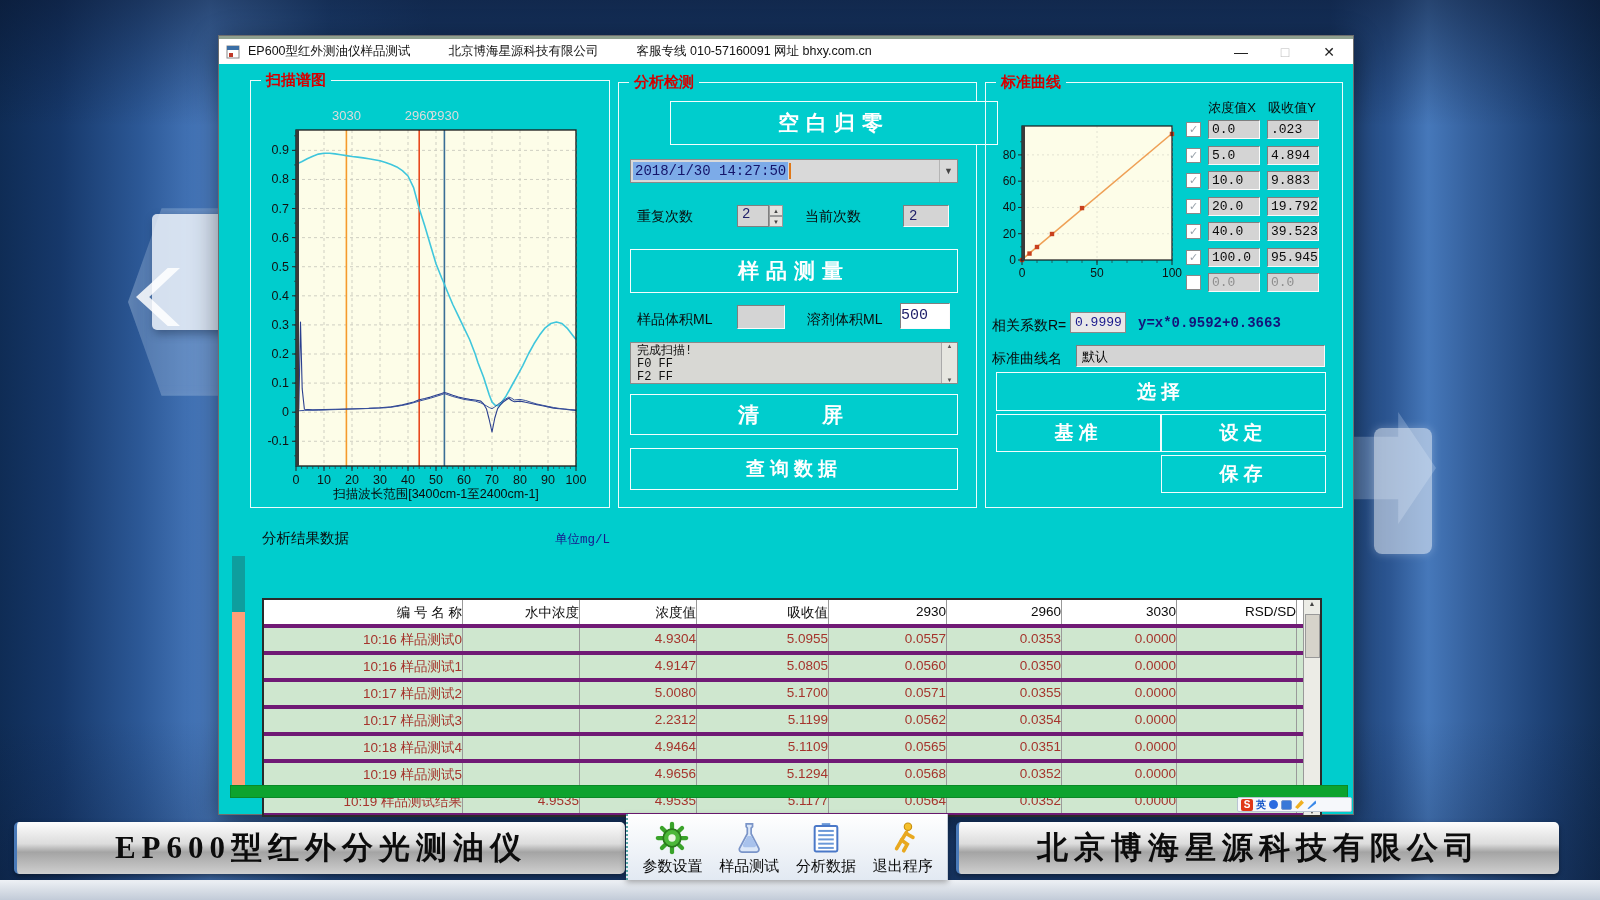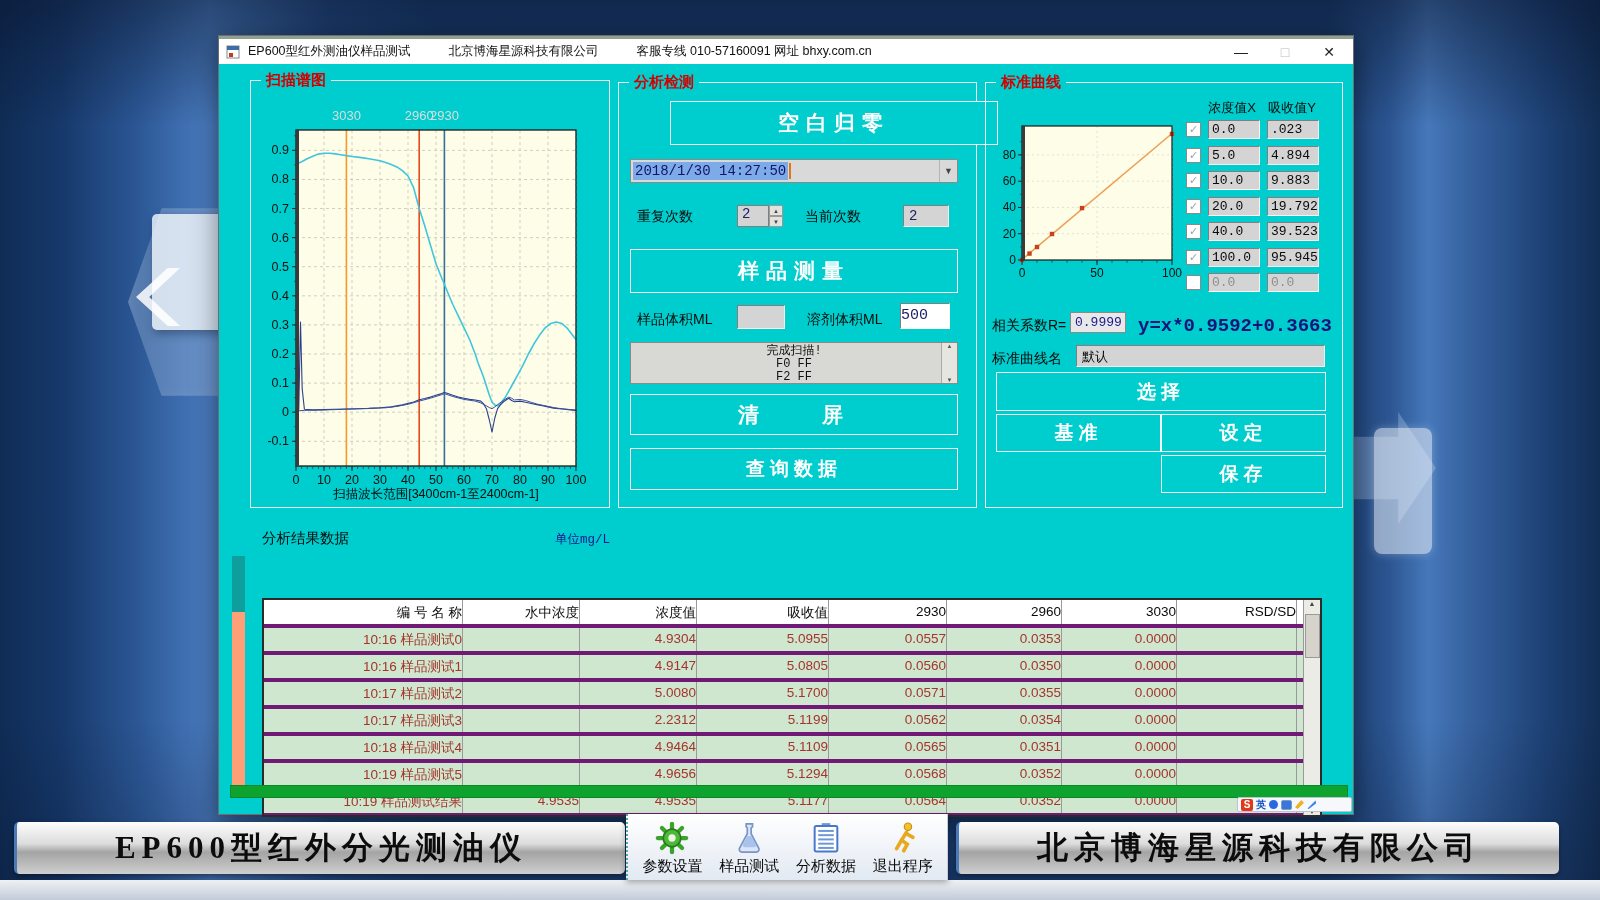--- a/index.html
+++ b/index.html
@@ -42,21 +42,21 @@
   .combo .sel{background:#7cabe8;color:#14146a;font-size:14px;padding:1px 2px;margin-left:2px;}
   .caret{width:2px;height:16px;background:#e07818;margin-left:1px;}
   .combo .dd{margin-left:auto;width:17px;height:100%;display:flex;align-items:center;justify-content:center;color:#444;font-size:9px;border-left:1px solid #b5b5b5;}
   
   .spin{display:flex;}
   .spin .val{width:32px;background:#d4d4d4;border:1px solid #7f7f7f;color:#20206a;font-size:14px;padding-left:4px;box-sizing:border-box;}
   .spin .ud{width:14px;display:flex;flex-direction:column;}
   .spin .ud span{flex:1;background:#e4e2de;border:1px solid #9a9a9a;font-size:6px;color:#444;display:flex;align-items:center;justify-content:center;}
   
   .listbox{background:#d8d8d4;border:1px solid #8a8a8a;box-sizing:border-box;position:relative;}
-  .listbox .lines{padding:2px 6px;font-size:12px;line-height:13px;color:#111;text-align:center;}
+  .listbox .lines{padding:2px 6px;font-size:12px;line-height:13px;color:#111;}
   .listbox .sb{position:absolute;right:0;top:0;bottom:0;width:15px;background:#e6e6e0;border-left:1px solid #aaa;display:flex;flex-direction:column;justify-content:space-between;align-items:center;font-size:6px;color:#555;}
   
   .crow{display:flex;align-items:center;height:21px;margin-bottom:4.5px;}
   .cbx{width:13px;height:13px;background:#fff;border:1px solid #8a8a8a;font-size:11px;line-height:12px;text-align:center;color:#98a2aa;margin-right:7px;}
   .cfield{width:52px;height:19px;background:#d4d4d4;border:1px solid #7f7f7f;border-bottom-color:#fbfbfb;border-right-color:#fbfbfb;font-family:"Liberation Mono","DejaVu Sans Mono",monospace;font-size:13px;color:#0a0a0a;padding-left:3px;margin-right:7px;box-sizing:border-box;line-height:17px;}
   .cfield.off{color:#8e8e8e;}
   
   .rtable{border:2px solid #2b2b2b;background:#cfe7cf;box-sizing:border-box;position:relative;overflow:hidden;}
   .rrow{display:flex;height:23px;border-bottom:4px solid #701a75;align-items:center;text-align:right;}
   .rhead{background:#fff;height:24px;}
@@ -395,21 +395,21 @@
         <span class="cfield">95.945</span>
       </div>
       <div class="crow">
         <span class="cbx"></span>
         <span class="cfield off">0.0</span>
         <span class="cfield off">0.0</span>
       </div>
     </div>
   <span class="abs lbl" style="left:992px;top:317px;">相关系数R=</span>
   <div class="abs mono" style="left:1070px;top:312px;width:56px;height:21px;background:#e8e8e8;border:1px solid #8a8a8a;color:#18188c;font-size:13px;padding:2px 0 0 4px;box-sizing:border-box;">0.9999</div>
-  <span class="abs mono" style="left:1138px;top:315px;font-size:19px;font-weight:bold;color:#14147a;">y=x*0.9592+0.3663</span>
+  <span class="abs mono" style="left:1138px;top:315px;font-size:14px;font-weight:bold;color:#14147a;">y=x*0.9592+0.3663</span>
   <span class="abs lbl" style="left:992px;top:350px;">标准曲线名</span>
   <div class="abs tb" style="left:1076px;top:345px;width:249px;height:22px;font-size:13px;color:#0a0a0a;padding:2px 0 0 5px;">默认</div>
   <div class="abs btn btn-mid" style="left:996px;top:372px;width:330px;height:39px;">选择</div>
   <div class="abs btn btn-mid" style="left:996px;top:414px;width:165px;height:38px;">基准</div>
   <div class="abs btn btn-mid" style="left:1161px;top:414px;width:165px;height:38px;">设定</div>
   <div class="abs btn btn-mid" style="left:1161px;top:455px;width:165px;height:38px;">保存</div>
 
   <span class="abs" style="left:262px;top:529px;font-size:14.5px;color:#0a0a0a;">分析结果数据</span>
   <div class="abs" style="left:555px;top:531px;display:flex;gap:38px;">
     <span class="formula">单位mg/L</span>

